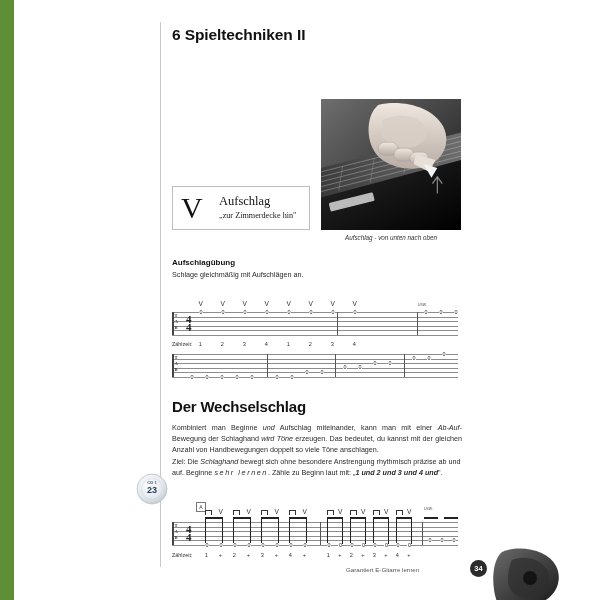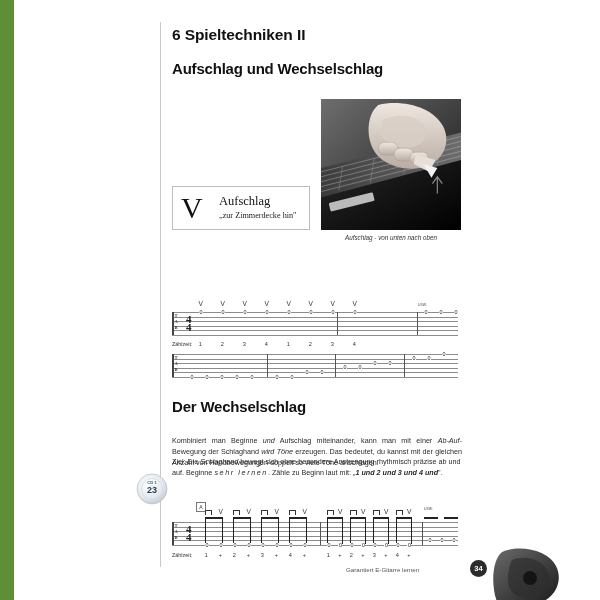--- a/index.html
+++ b/index.html
@@ -115,21 +115,20 @@
 <body>
 
 <div class="page">
 
   <div class="edge-band"></div>
   <div class="edge-band-inner"></div>
   <div class="margin-rule"></div>
 
   <div class="content">
     <h1 class="chapter">6 Spieltechniken II</h1>
-    <h2 class="section">Aufschlag und Wechselschlag</h2>
 
   </div>
 
   <div class="photo-wrap">
     <div class="photo">
       <svg viewBox="0 0 142 133" preserveAspectRatio="none" aria-hidden="true">
         <defs>
           <linearGradient id="bg" x1="0" y1="0" x2="1" y2="1">
             <stop offset="0" stop-color="#6e6e6e"></stop>
               <stop offset="1" stop-color="#151515"></stop>
@@ -187,20 +186,24 @@
     </div>
   </div>
   <div class="photo-caption"><span class="it">Aufschlag</span><span> - von unten nach oben</span></div>
 
   <div class="symbol-box">
     <div class="symbol-glyph">V</div>
     <div class="symbol-title">Aufschlag</div>
     <div class="symbol-sub">„zur Zimmerdecke hin"</div>
   </div>
 
+  <div style="position:absolute;left:172px;top:258px;width:290px;">
+    <p class="ex-title">Aufschlagübung</p>
+    <p class="ex-text">Schlage gleichmäßig mit Aufschlägen an.</p>
+  </div>
 
   <div class="staff" id="ex1-sys1" style="position:absolute;left:172px;top:300px;width:286px;height:40px;">
       <div class="ln" style="top: 12px; width: 286px;"></div>
       <div class="ln" style="top: 16.6px; width: 286px;"></div>
       <div class="ln" style="top: 21.2px; width: 286px;"></div>
       <div class="ln" style="top: 25.8px; width: 286px;"></div>
       <div class="ln" style="top: 30.4px; width: 286px;"></div>
       <div class="ln" style="top: 35px; width: 286px;"></div>
       <div class="barline thick" style="left: 0px; top: 12px; height: 23px;"></div>
       <div class="tabclef" style="left: 2.5px; top: 14px;">T</div>
@@ -267,21 +270,21 @@
       <div class="note" style="left: 171px; top: 15.4px;">0</div>
       <div class="note" style="left: 186px; top: 15.4px;">0</div>
       <div class="note" style="left: 201px; top: 10.8px;">0</div>
       <div class="note" style="left: 216px; top: 10.8px;">0</div>
       <div class="note" style="left: 240px; top: 6.2px;">0</div>
       <div class="note" style="left: 255px; top: 6.2px;">0</div>
       <div class="note" style="left: 270px; top: 1.6px;">0</div>
     </div>
 
   <div style="position:absolute;left:172px;top:398px;width:290px;">
-    <h2 class="section" style="margin-bottom:20px;">Der Wechselschlag</h2>
+    <h2 class="section" style="margin-bottom:7px;">Der Wechselschlag</h2>
     <p class="body" id="wechsel-text"><span>Kombiniert man Beginne </span><span class="it">und</span><span> Aufschlag miteinander, kann man mit einer </span><span class="it">Ab-Auf-</span><span>Bewegung der Schlaghand </span><span class="it">wird Töne</span><span> erzeugen. Das bedeutet, du kannst mit der gleichen Anzahl von Handbewegungen doppelt so viele Töne anschlagen.</span></p>
   </div>
 
   <div style="position:absolute;left:172px;top:457px;width:290px;">
     <p class="ex-text" id="ex2-text"><span>Ziel: Die </span><span class="it">Schlaghand</span><span> bewegt sich ohne besondere Anstrengung rhythmisch präzise ab und auf. Beginne </span><span class="spaced">sehr lernen</span><span>. Zähle zu Beginn laut mit: „</span><span class="bi">1 und 2 und 3 und 4 und</span><span>".</span></p>
   </div>
 
   <div class="cd-badge">
     <svg viewBox="0 0 34 34" aria-hidden="true">
       <defs>

